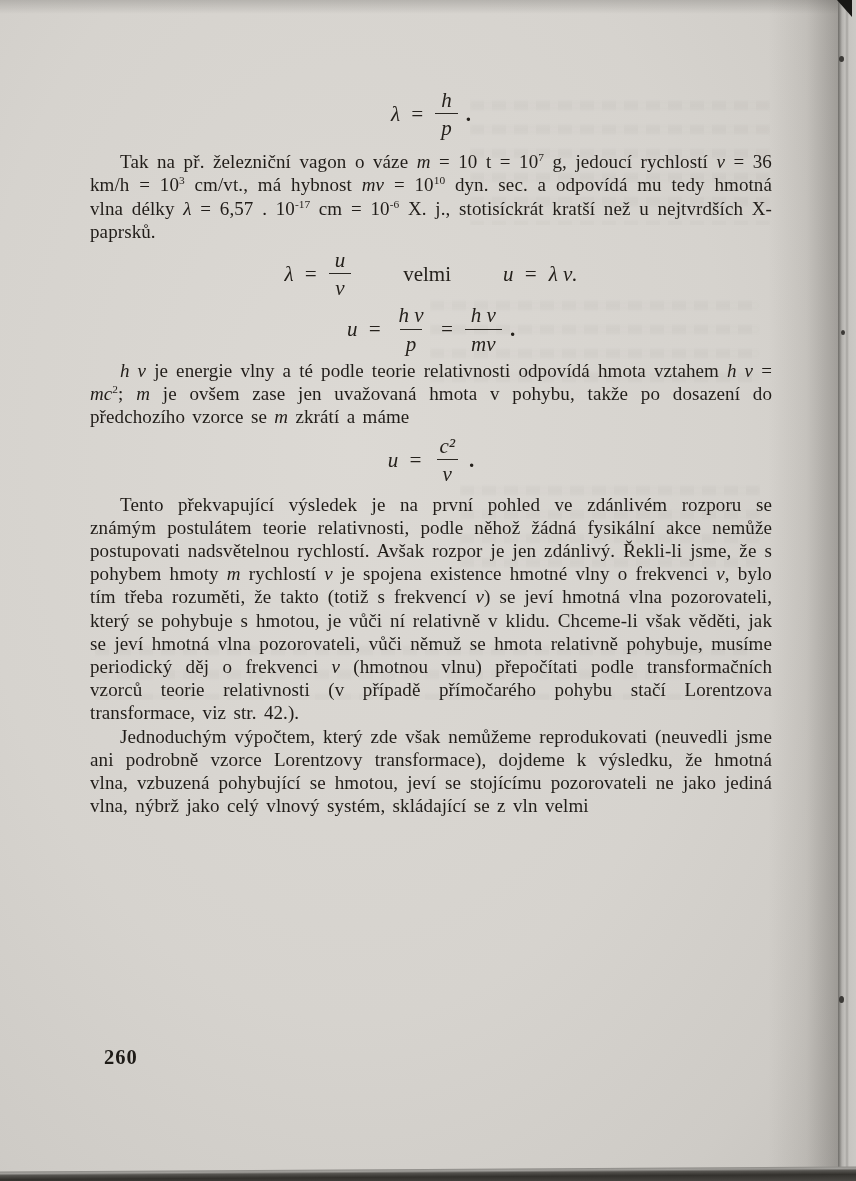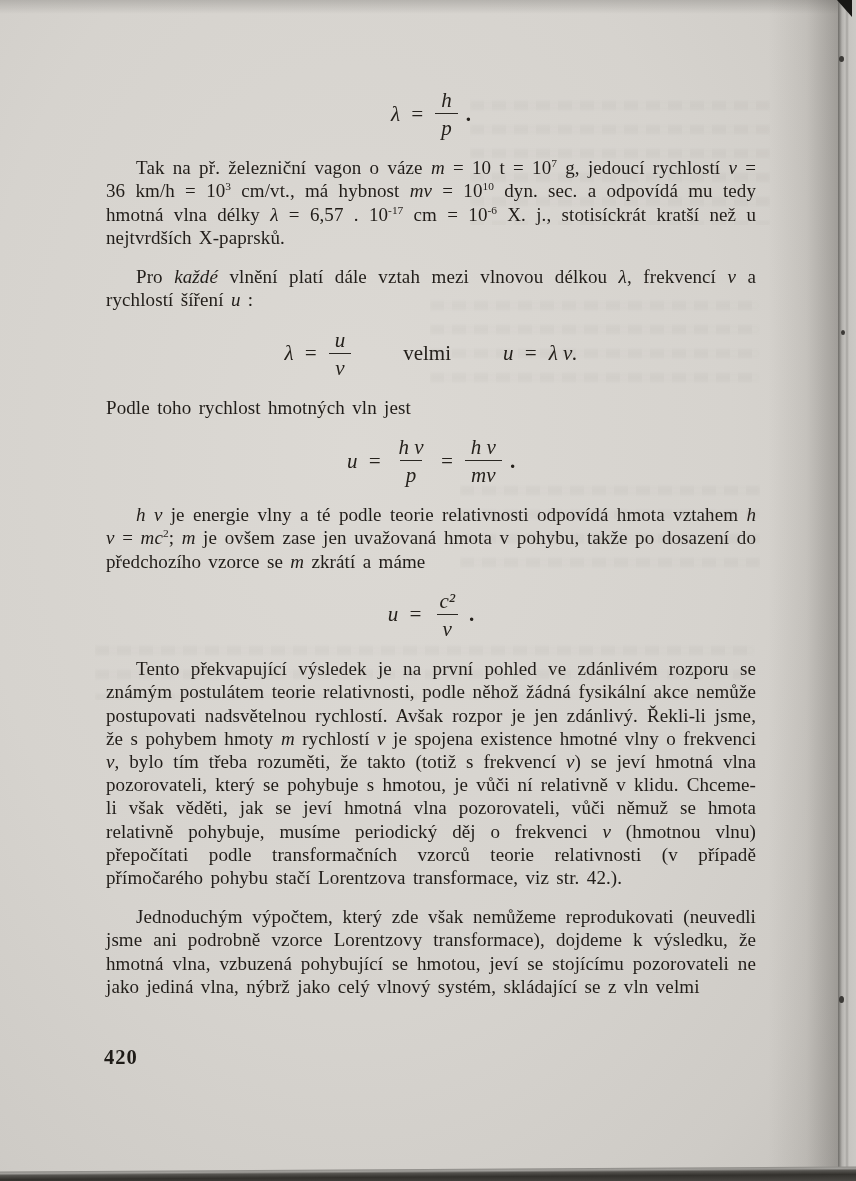--- a/index.html
+++ b/index.html
@@ -47,21 +47,21 @@
     background:repeating-linear-gradient(to bottom,
       transparent 0 6px, rgba(110,104,96,0.35) 6px 15px, transparent 15px 24px);
     mask-image:repeating-linear-gradient(to right, rgba(0,0,0,0.9) 0 14px, rgba(0,0,0,0.25) 14px 22px);
     -webkit-mask-image:repeating-linear-gradient(to right, rgba(0,0,0,0.9) 0 14px, rgba(0,0,0,0.25) 14px 22px);
   }
   .content{
     position:absolute;left:90px;top:0;width:682px;
     color:#211d19;font-size:19px;line-height:23.2px;
     text-align:justify;
   }
-  .para{margin:16px;text-indent:30px;word-spacing:2.5px;letter-spacing:0.1px;}
+  .para{margin:0;text-indent:30px;word-spacing:2.5px;letter-spacing:0.1px;}
   .para.no-indent{text-indent:0;}
   .it{font-style:italic;}
   .sup{font-size:0.60em;vertical-align:super;line-height:0;letter-spacing:0;}
   .formula{
     display:flex;justify-content:center;align-items:center;
     font-size:21px;font-style:italic;color:#25211c;text-indent:0;
   }
   .f-eq{margin:0 10px;letter-spacing:1px;}
   .f-suffix{margin-left:8px;font-style:normal;font-weight:bold;}
   .frac{display:inline-flex;flex-direction:column;align-items:center;line-height:1.15;}
@@ -96,36 +96,34 @@
       <span class="f-eq">=</span>
       <span class="frac">
         <span class="num">h</span>
         <span class="den">p</span>
       </span>
       <span class="f-suffix">.</span>
     </div>
 
     <p class="para"><span>Tak na př. železniční vagon o váze </span><span class="it">m</span><span> = 10 t = 10</span><span class="sup">7</span><span> g, jedoucí rychlostí </span><span class="it">v</span><span> = 36 km/h = 10</span><span class="sup">3</span><span> cm/vt., má hybnost </span><span class="it">mv</span><span> = 10</span><span class="sup">10</span><span> dyn. sec. a odpovídá mu tedy hmotná vlna délky </span><span class="it">λ</span><span> = 6,57 . 10</span><span class="sup">-17</span><span> cm = 10</span><span class="sup">-6</span><span> X. j., stotisíckrát kratší než u nejtvrdších X-paprsků.</span></p>
 
-    <p class="para"><span>Pro </span><span class="it">každé</span><span> vlnění platí dále vztah mezi vlnovou délkou </span><span class="it">λ</span><span>, frekvencí </span><span class="it">ν</span><span> a rychlostí šíření </span><span class="it">u</span><span> :</span></p>
 
     <div class="formula f2">
       <span>λ</span>
       <span class="f-eq">=</span>
       <span class="frac">
         <span class="num">u</span>
         <span class="den">ν</span>
       </span>
       <span class="connector">velmi</span>
       <span>u</span>
       <span class="f-eq">=</span>
       <span>λ ν.</span>
     </div>
 
-    <p class="para no-indent"><span>Podle toho rychlost hmotných vln jest</span></p>
 
     <div class="formula f3">
       <span>u</span>
       <span class="f-eq">=</span>
       <span class="frac">
         <span class="num">h ν</span>
         <span class="den">p</span>
       </span>
       <span class="f-eq">=</span>
       <span class="frac">
@@ -147,21 +145,21 @@
       <span class="f-suffix">.</span>
     </div>
 
 
     <p class="para"><span>Tento překvapující výsledek je na první pohled ve zdánlivém rozporu se známým postulátem teorie relativnosti, podle něhož žádná fysikální akce nemůže postupovati nadsvětelnou rychlostí. Avšak rozpor je jen zdánlivý. Řekli-li jsme, že s pohybem hmoty </span><span class="it">m</span><span> rychlostí </span><span class="it">v</span><span> je spojena existence hmotné vlny o frekvenci </span><span class="it">ν</span><span>, bylo tím třeba rozuměti, že takto (totiž s frekvencí </span><span class="it">ν</span><span>) se jeví hmotná vlna pozorovateli, který se pohybuje s hmotou, je vůči ní relativně v klidu. Chceme-li však věděti, jak se jeví hmotná vlna pozorovateli, vůči němuž se hmota relativně pohybuje, musíme periodický děj o frekvenci </span><span class="it">ν</span><span> (hmotnou vlnu) přepočítati podle transformačních vzorců teorie relativnosti (v případě přímočarého pohybu stačí Lorentzova transformace, viz str. 42.).</span></p>
 
     <p class="para"><span>Jednoduchým výpočtem, který zde však nemůžeme reprodukovati (neuvedli jsme ani podrobně vzorce Lorentzovy transformace), dojdeme k výsledku, že hmotná vlna, vzbuzená pohybující se hmotou, jeví se stojícímu pozorovateli ne jako jediná vlna, nýbrž jako celý vlnový systém, skládající se z vln velmi</span></p>
 
   </div>
 
-  <div class="page-number">420</div>
+  <div class="page-number">260</div>
 </div>
 
 <div class="edge-strip"></div>
 <div class="corner-wedge"></div>
 <div class="edge-dot d1"></div>
 <div class="edge-dot d2"></div>
 <div class="edge-dot d3"></div>
 <div class="bottom-band"></div>
 
 </body></html>

